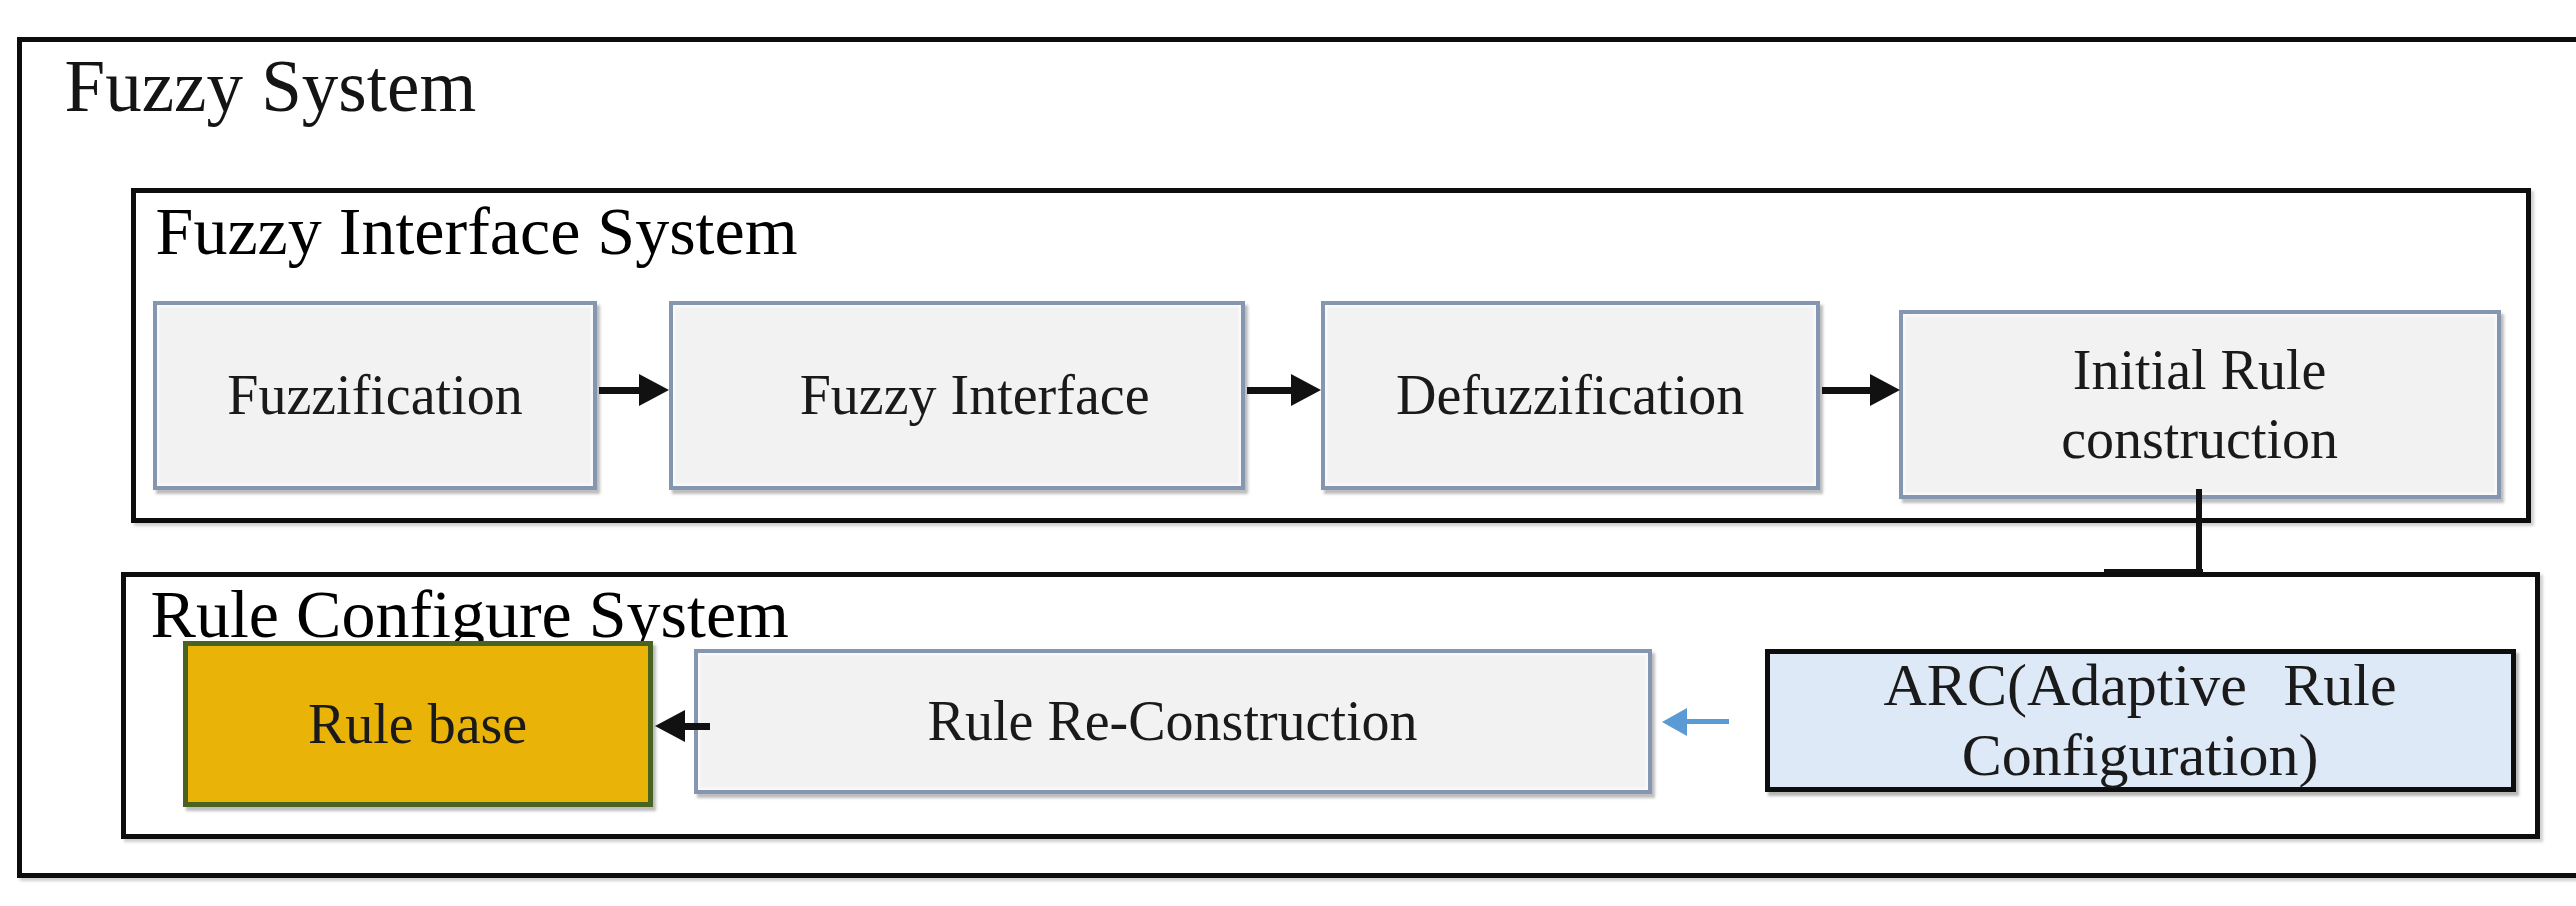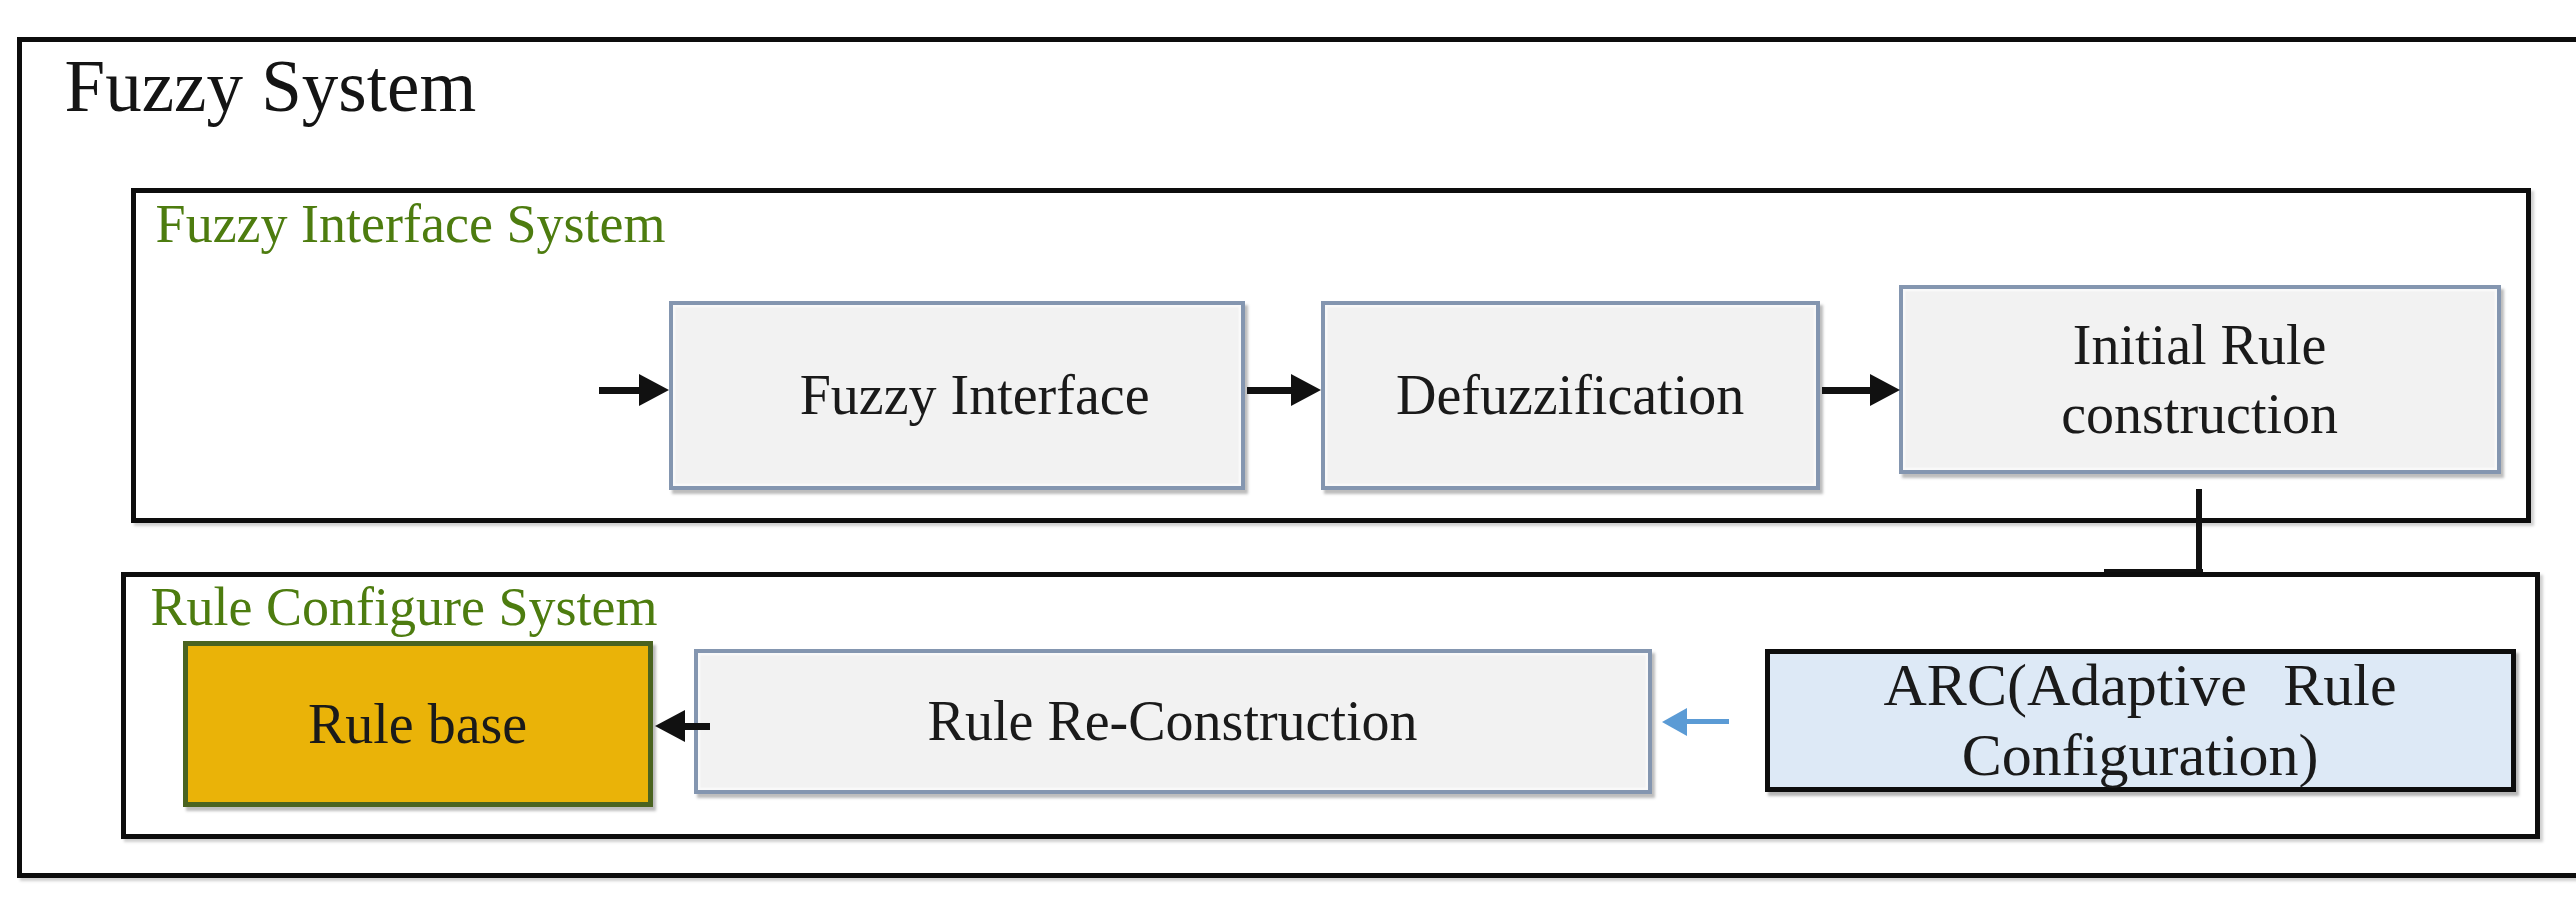--- a/index.html
+++ b/index.html
@@ -36,24 +36,24 @@
   
   .inner-box {
     border: 5px solid #0d0d0d;
     background: #ffffff;
     box-shadow: 2.5px 3.3px 2.5px rgba(100,100,100,0.30);
   }
   .inner-box-1 { left: 109px; top: 146px; width: 2400px; height: 335px; }
   .inner-box-2 { left: 99px; top: 530px; width: 2419px; height: 267px; }
 
   .section-label {
-    font-size: 54px;
+    font-size: 68px;
     line-height: 1.05;
     white-space: nowrap;
-    color: #4d7c0f;
+    color: #000000;
   }
   .label-1 { left: 20px; top: 3.3px; }
   .label-2 { left: 25px; top: 1.7px; }
 
   
   .box {
     display: flex;
     align-items: center;
     justify-content: center;
     text-align: center;
@@ -62,21 +62,21 @@
     color: #1a1a1a;
   }
   .process {
     background: #f2f2f2;
     border: 4.1px solid #8496b0;
     box-shadow: inset 0 0 0 2.5px rgba(255,255,255,0.55), 3.3px 4.1px 2.5px rgba(90,90,90,0.40);
   }
   .box-fuzzification   { left: 17.4px;   top: 108px; width: 444px; height: 189px; }
   .box-fuzzy-interface { left: 533px;  top: 108px; width: 576px; height: 189px; padding-left: 36px; }
   .box-defuzzification { left: 1185px; top: 108px; width: 499px; height: 189px; }
-  .box-initial-rule    { left: 1763px; top: 92px; width: 602px; height: 189px; }
+  .box-initial-rule    { left: 1763px; top: 117px; width: 602px; height: 189px; }
 
   .box-rule-base {
     left: 57px; top: 64px; width: 470px; height: 166px;
     background: #eab308;
     border: 5px solid #4a6320;
     box-shadow: 3.3px 4.1px 2.5px rgba(90,90,90,0.40);
   }
   .box-rule-re {
     left: 568px; top: 72px; width: 958px; height: 145px; align-items: center;
   }
@@ -125,20 +125,23 @@
 
 <div class="canvas">
 
   <div class="abs outer-box">
 
     <div class="abs diagram-title">Fuzzy System</div>
 
     <div class="abs inner-box inner-box-1">
       <div class="abs section-label label-1">Fuzzy Interface System</div>
 
+      <div class="abs box process box-fuzzification">
+        <span>Fuzzification</span>
+      </div>
 
       <div class="abs box process box-fuzzy-interface">
         <span>Fuzzy Interface</span>
       </div>
 
       <div class="abs box process box-defuzzification">
         <span>Defuzzification</span>
       </div>
 
       <div class="abs box process box-initial-rule">

